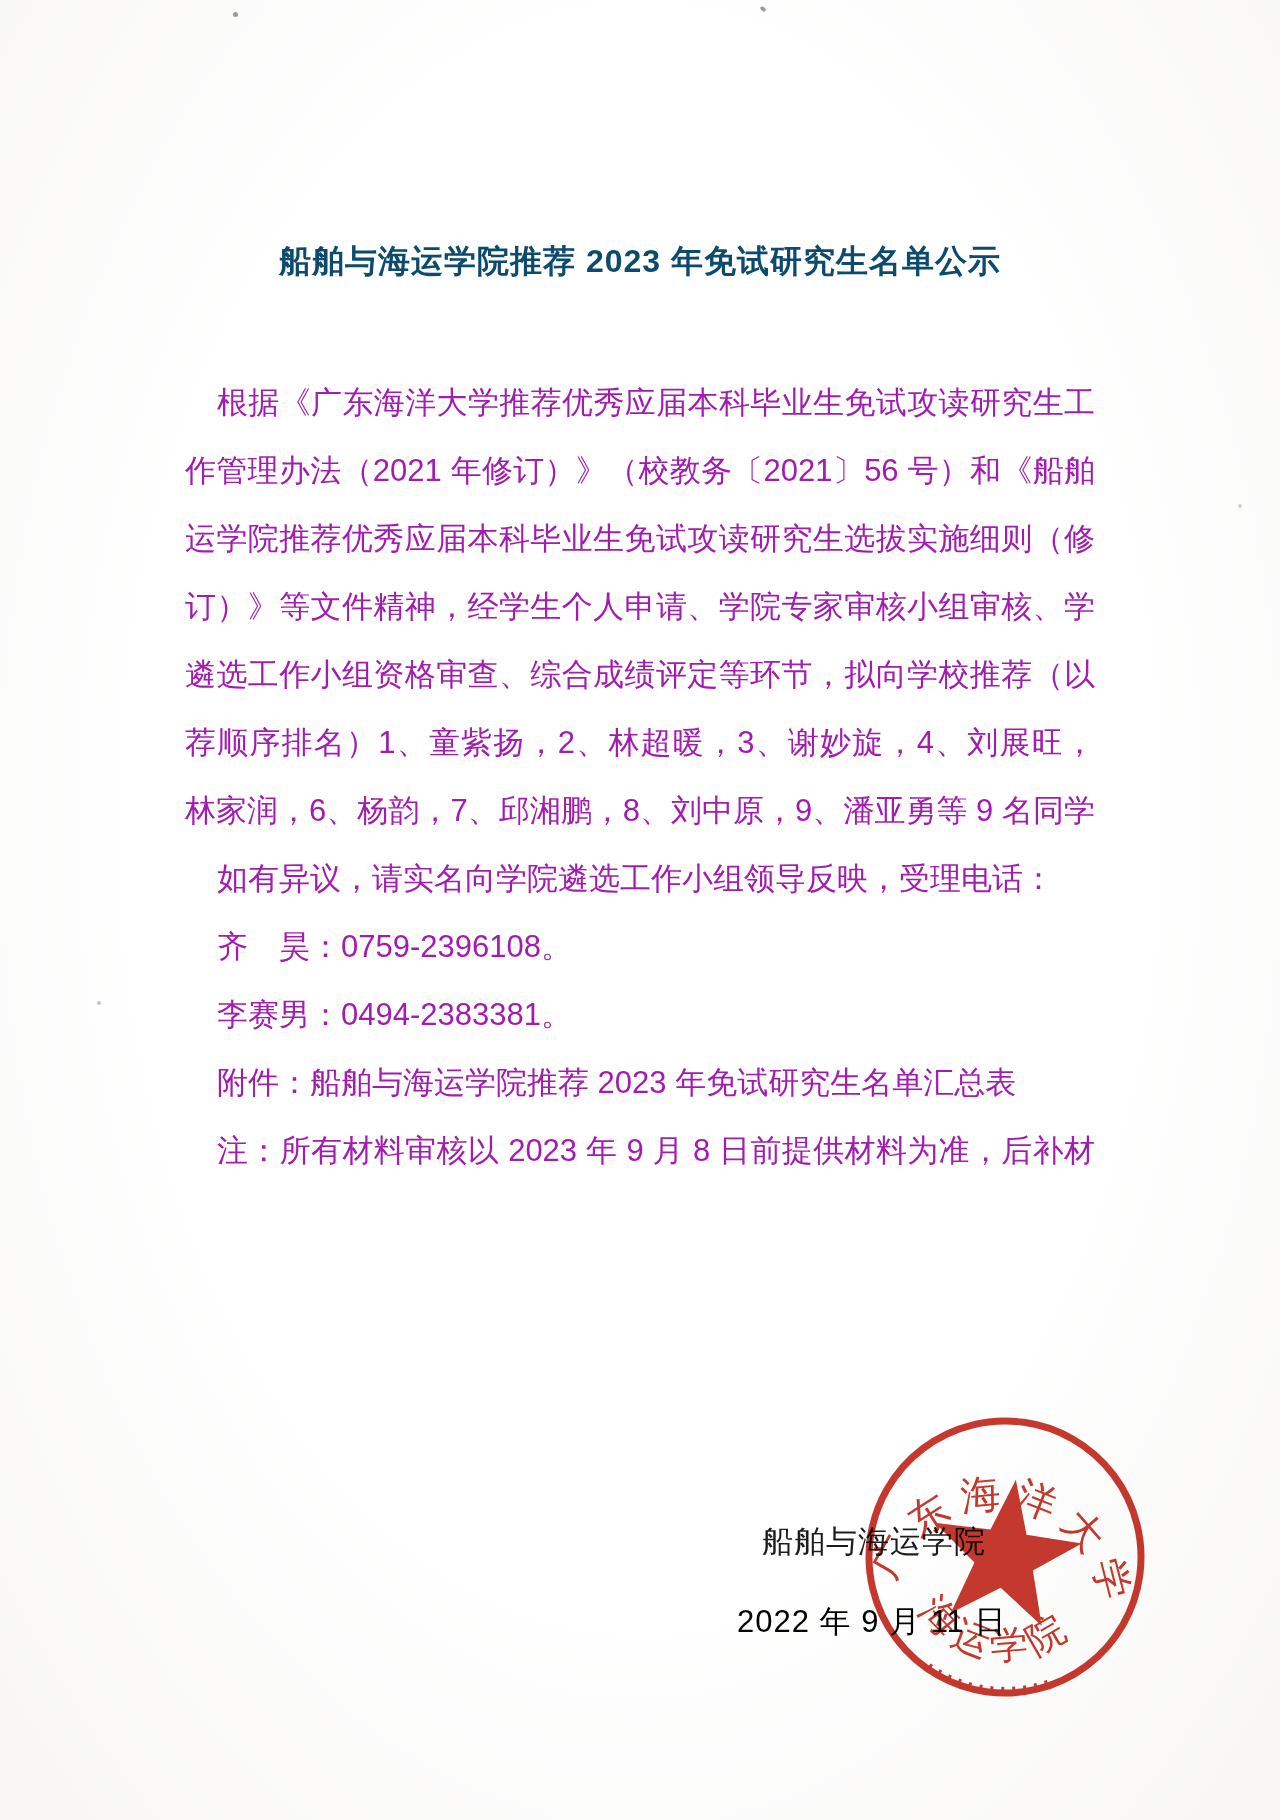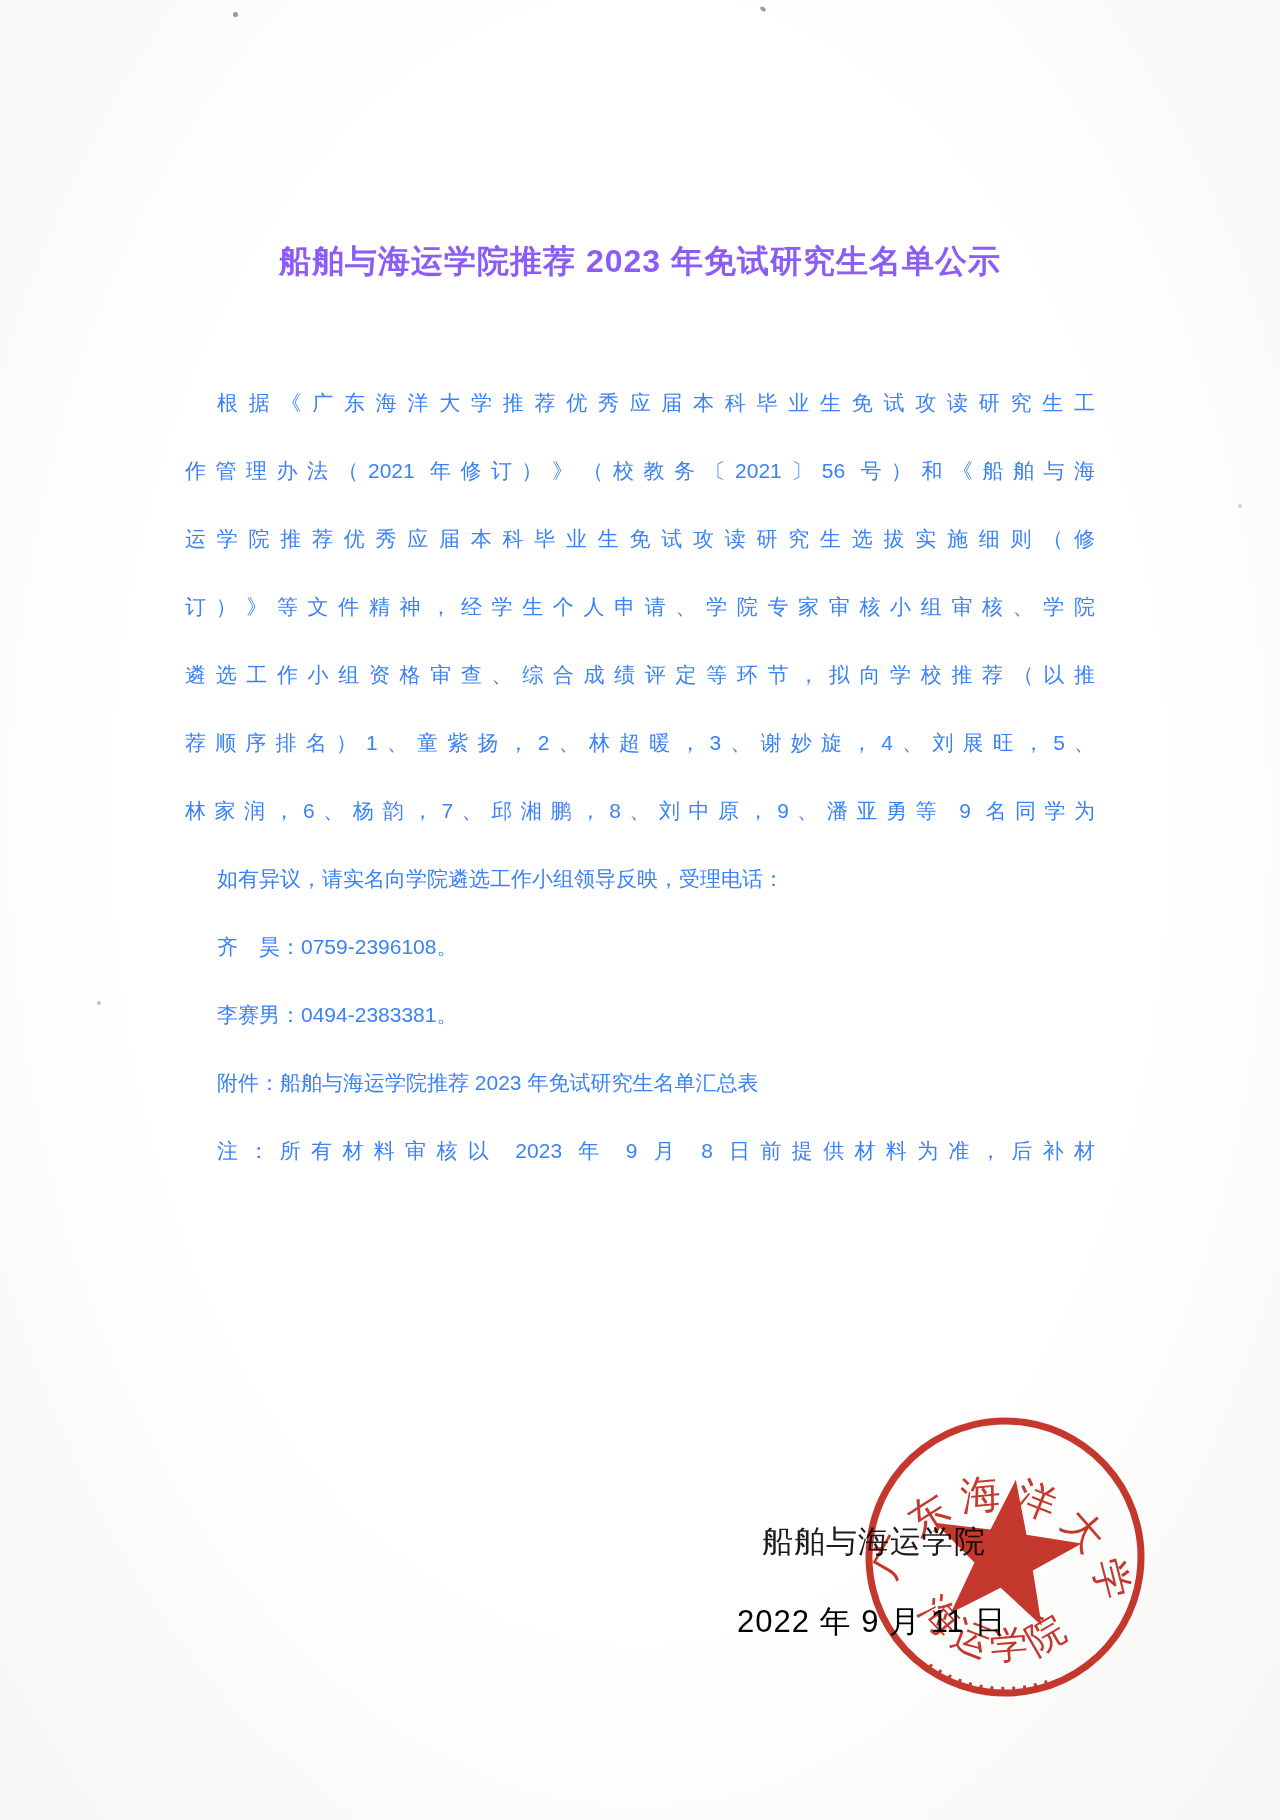--- a/index.html
+++ b/index.html
@@ -6,25 +6,25 @@
   body{
     width:1280px;height:1820px;position:relative;overflow:hidden;
     background:radial-gradient(ellipse at 50% 45%, #ffffff 55%, #f7f6f4 100%);
     font-family:"Liberation Sans","DejaVu Sans",sans-serif;
     color:#1d1d1d;
   }
   .page{position:absolute;inset:0;}
   .doc-title{
     position:absolute;top:240px;left:185px;width:910px;
     text-align:center;font-size:32px;font-weight:700;letter-spacing:1px;
-    color:#8b5cf6;
+    color:#0c4a6e;
   }
   .body-text{
     position:absolute;top:369px;left:185px;width:910px;
-    font-size:21px;line-height:68px;color:#3b82f6;
+    font-size:31px;line-height:68px;color:#a21caf;
   }
   .line{height:68px;overflow:hidden;}
   .line.j{text-align:justify;text-align-last:justify;}
   .line.ind{text-indent:32px;}
   .sign-org{
     position:absolute;left:762px;top:1521px;
     font-size:31px;color:#1c1c1c;letter-spacing:1px;
   }
   .sign-date{
     position:absolute;left:737px;top:1601px;

